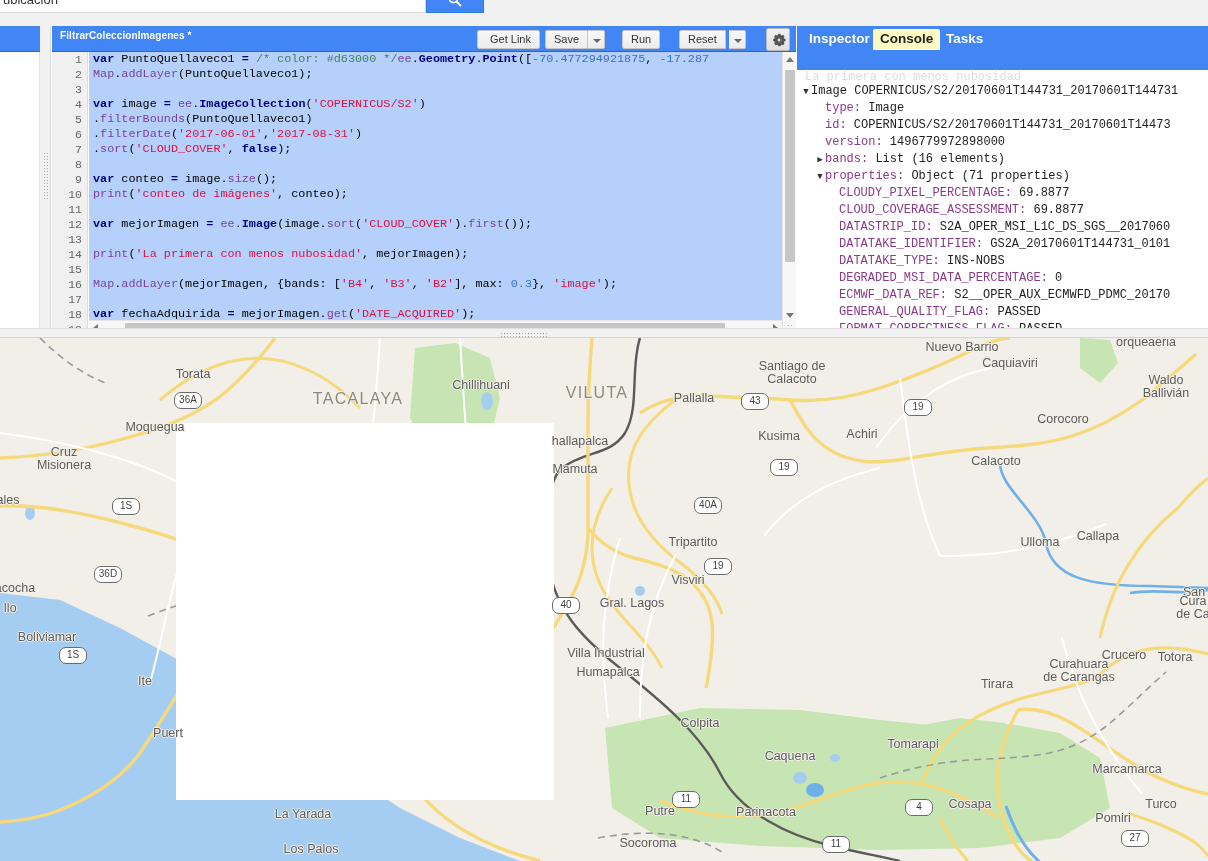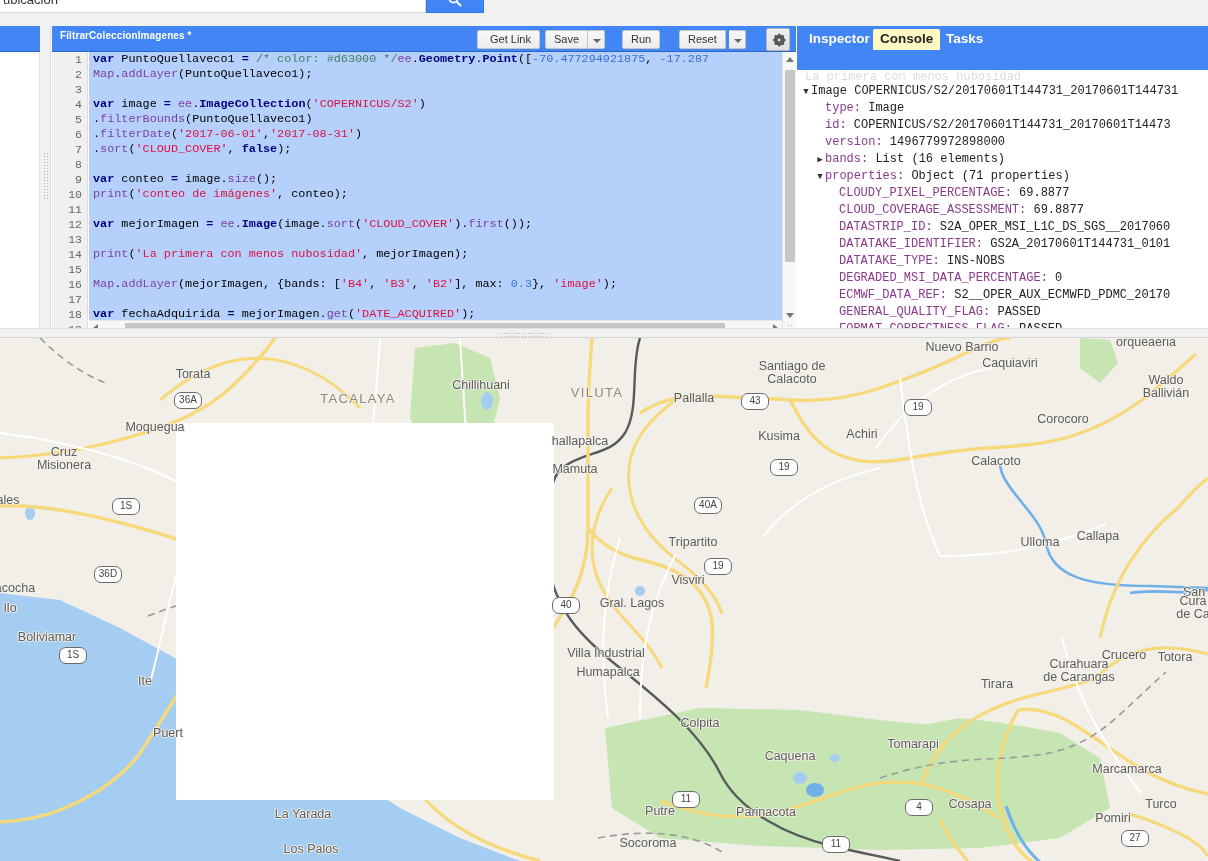--- a/index.html
+++ b/index.html
@@ -95,21 +95,21 @@
   .hsplit { position: absolute; left: 0; top: 328px; width: 1208px; height: 10px; background: #f1f1f1; border-top: 1px solid #e0e0e0; border-bottom: 1px solid #d4d4d4; }
   .hsplit .grip { position: absolute; left: 500px; top: 3px; width: 48px; height: 5px;
      background-image: radial-gradient(circle, #b0b0b0 0.7px, transparent 0.8px); background-size: 3px 3px; }
 
   
   .map { position: absolute; left: 0; top: 338px; width: 1208px; height: 523px; background: #f2efe9; overflow: hidden; }
   .map svg { position: absolute; left: 0; top: 0; }
   .maplabel { position: absolute; font-family: "Liberation Sans", sans-serif; font-size: 12.5px; color: #5b5b5b;
     white-space: pre; text-align: center; transform: translateX(-50%);
     text-shadow: 1px 0 #f5f2ec, -1px 0 #f5f2ec, 0 1px #f5f2ec, 0 -1px #f5f2ec; line-height: 13px; }
-  .maplabel.area { font-size: 13px; letter-spacing: 1.3px; color: #8a8a7a; }
+  .maplabel.area { font-size: 16px; letter-spacing: 1.3px; color: #8a8a7a; }
   .shield { position: absolute; transform: translateX(-50%); width: 28px; height: 17px; background: #fff;
     border: 1.2px solid #6b6b6b; border-radius: 7px; font-size: 10px; color: #444; text-align: center; line-height: 14px; }
   .whiteover { position: absolute; left: 176px; top: 85px; width: 378px; height: 377px; background: #ffffff; }
 </style>
 </head>
 <body>
 
 <div id="app">
 
   <div class="topstrip">

